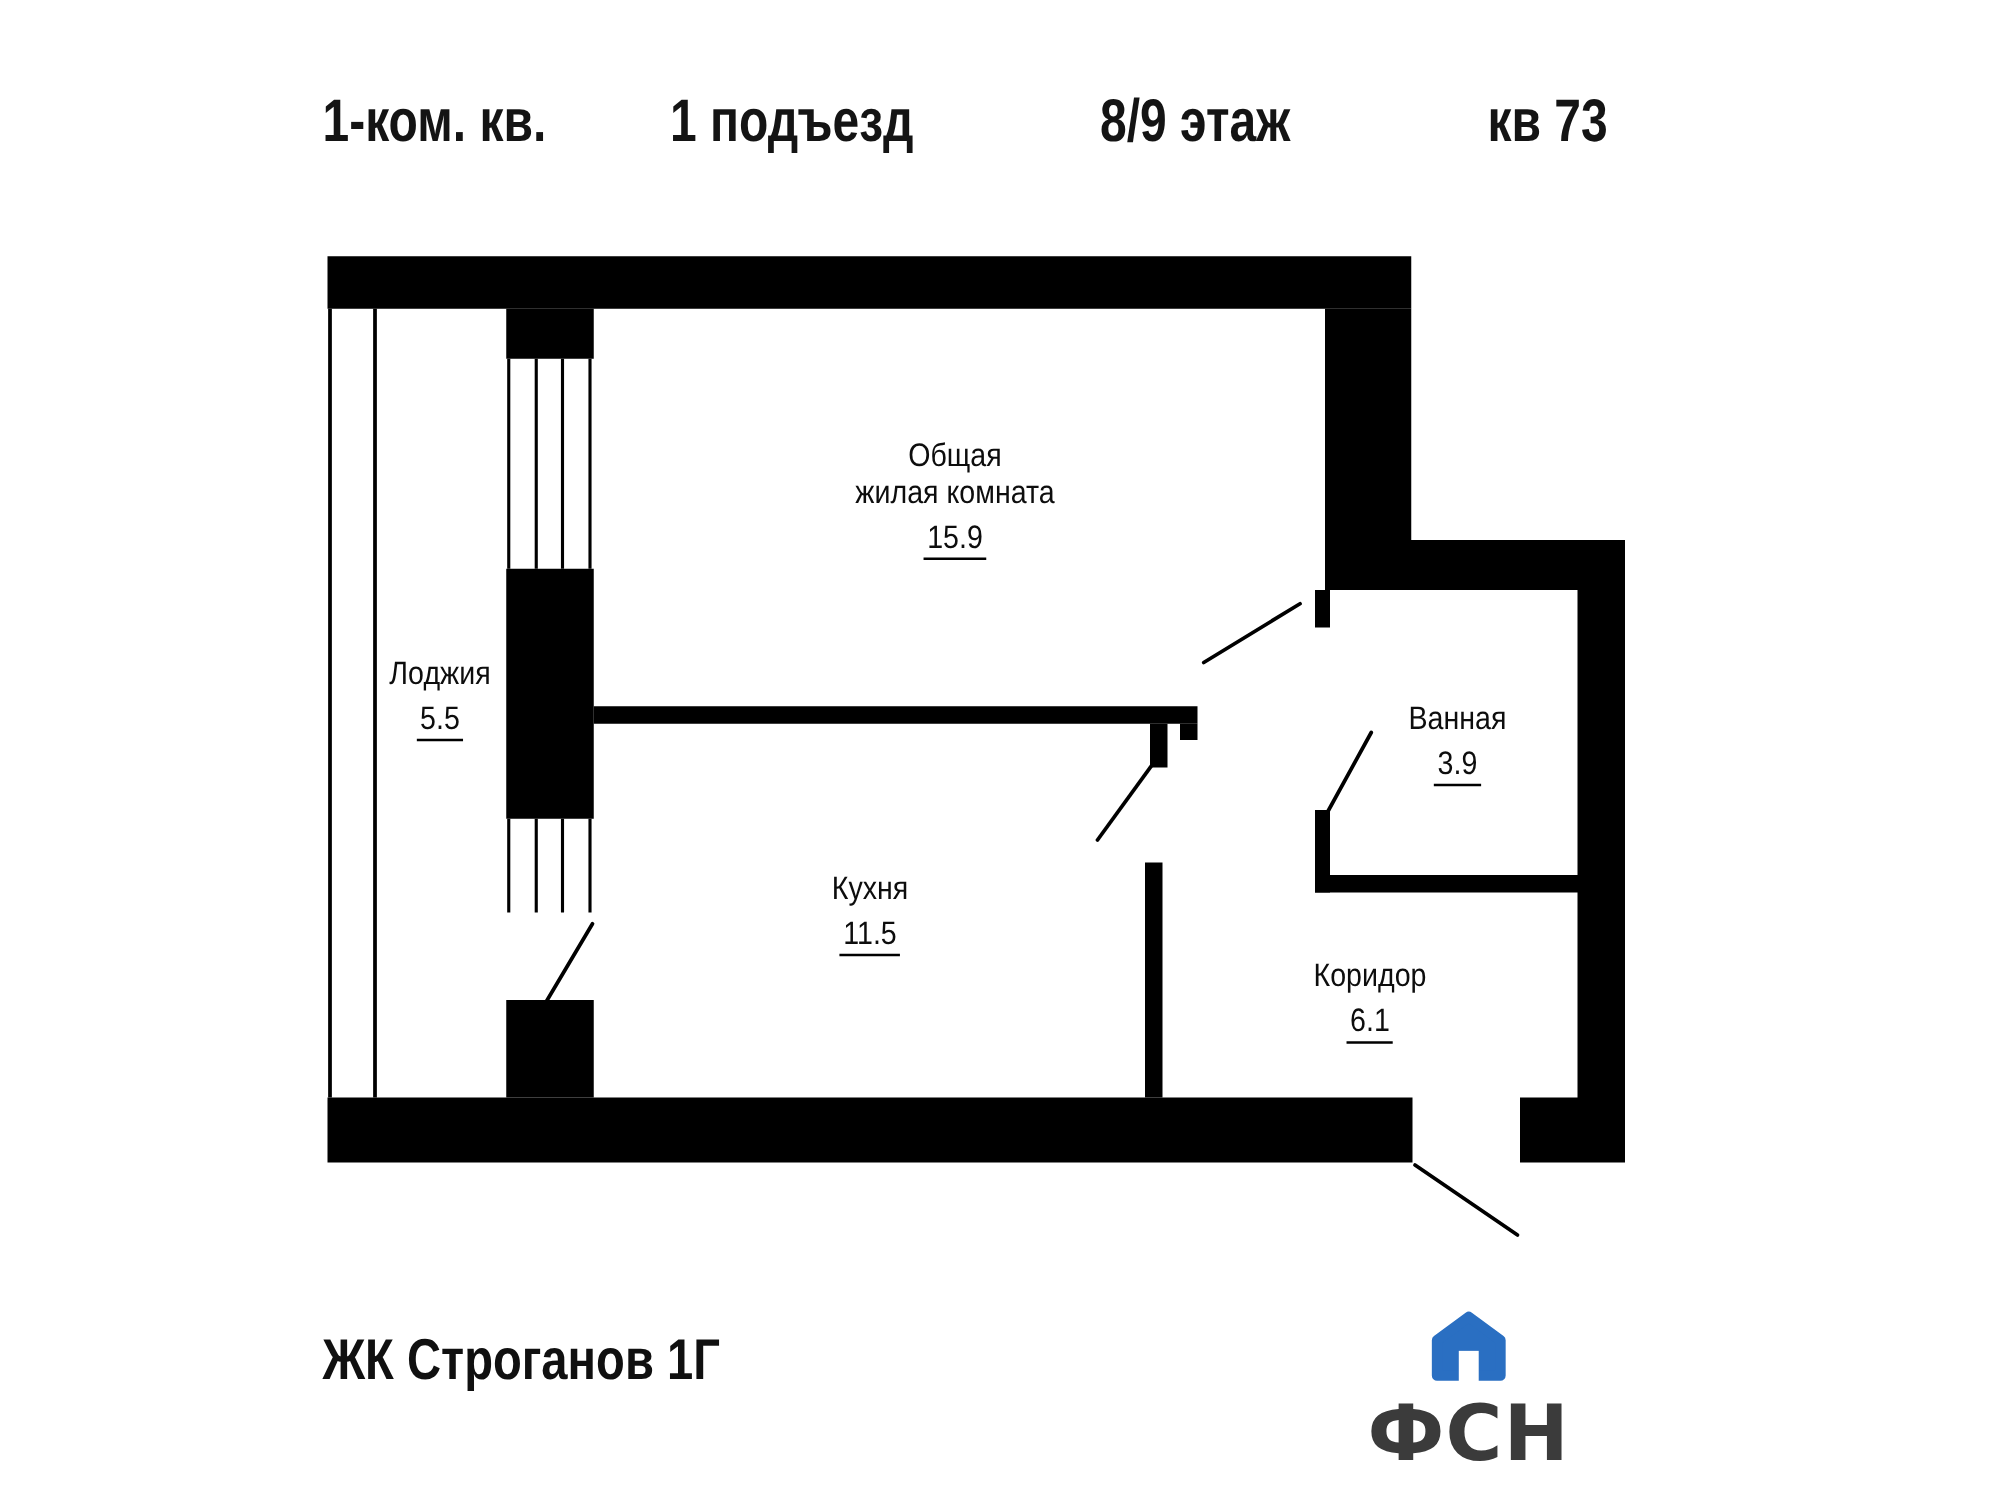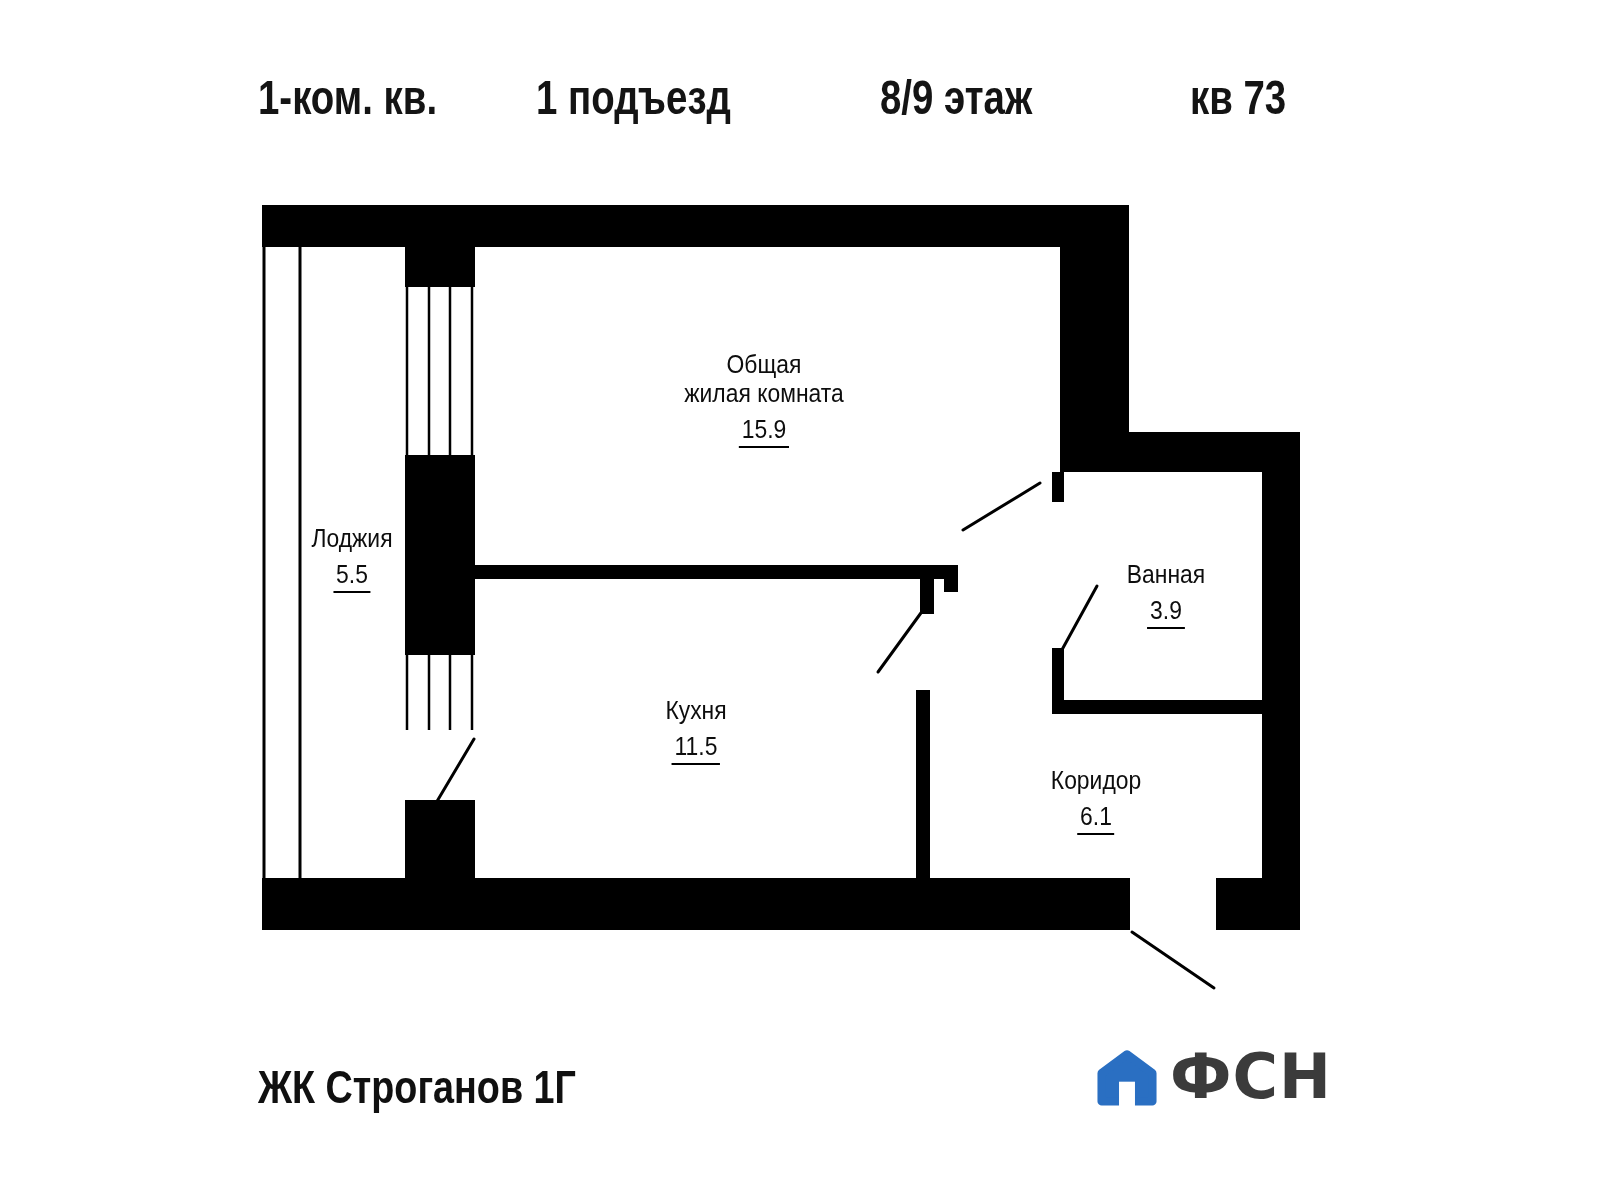--- a/index.html
+++ b/index.html
@@ -59,20 +59,21 @@
     transform:scaleX(0.82);
     transform-origin:left center;
     white-space:nowrap;
   }
   .logo{
     position:absolute;
     left:1094px;top:1046px;
     display:flex;
     align-items:center;
     gap:10px;
+    flex-direction:column;
   }
   .logo-house{width:66px;height:60px;}
   .logo-text{
     font-family:"DejaVu Sans","Liberation Sans",sans-serif;
     font-size:62px;
     font-weight:800;
     letter-spacing:1px;
     color:var(--logo-text);
     line-height:1;
   }

